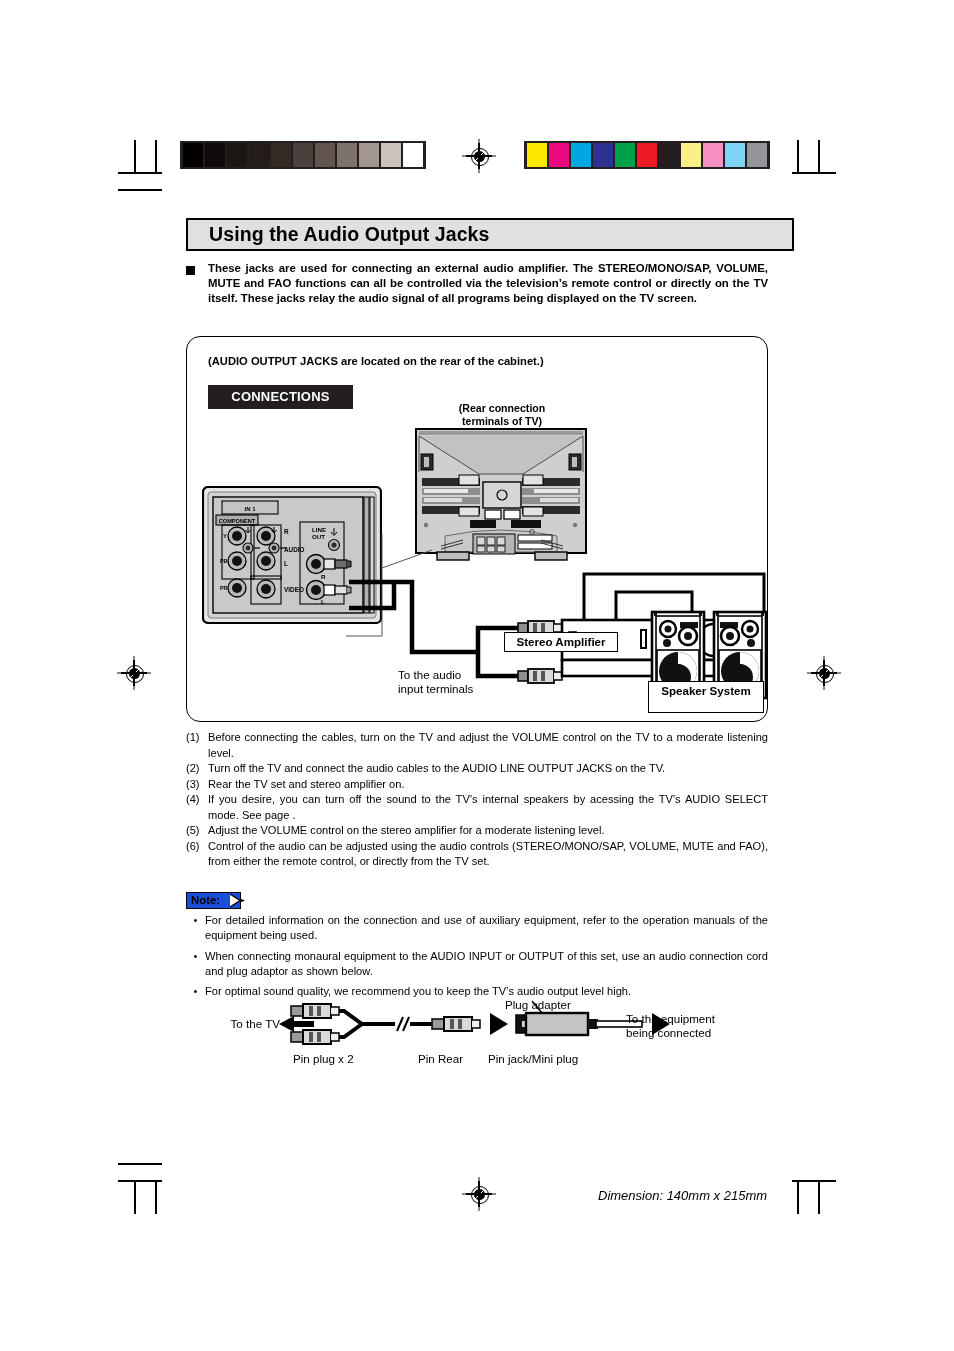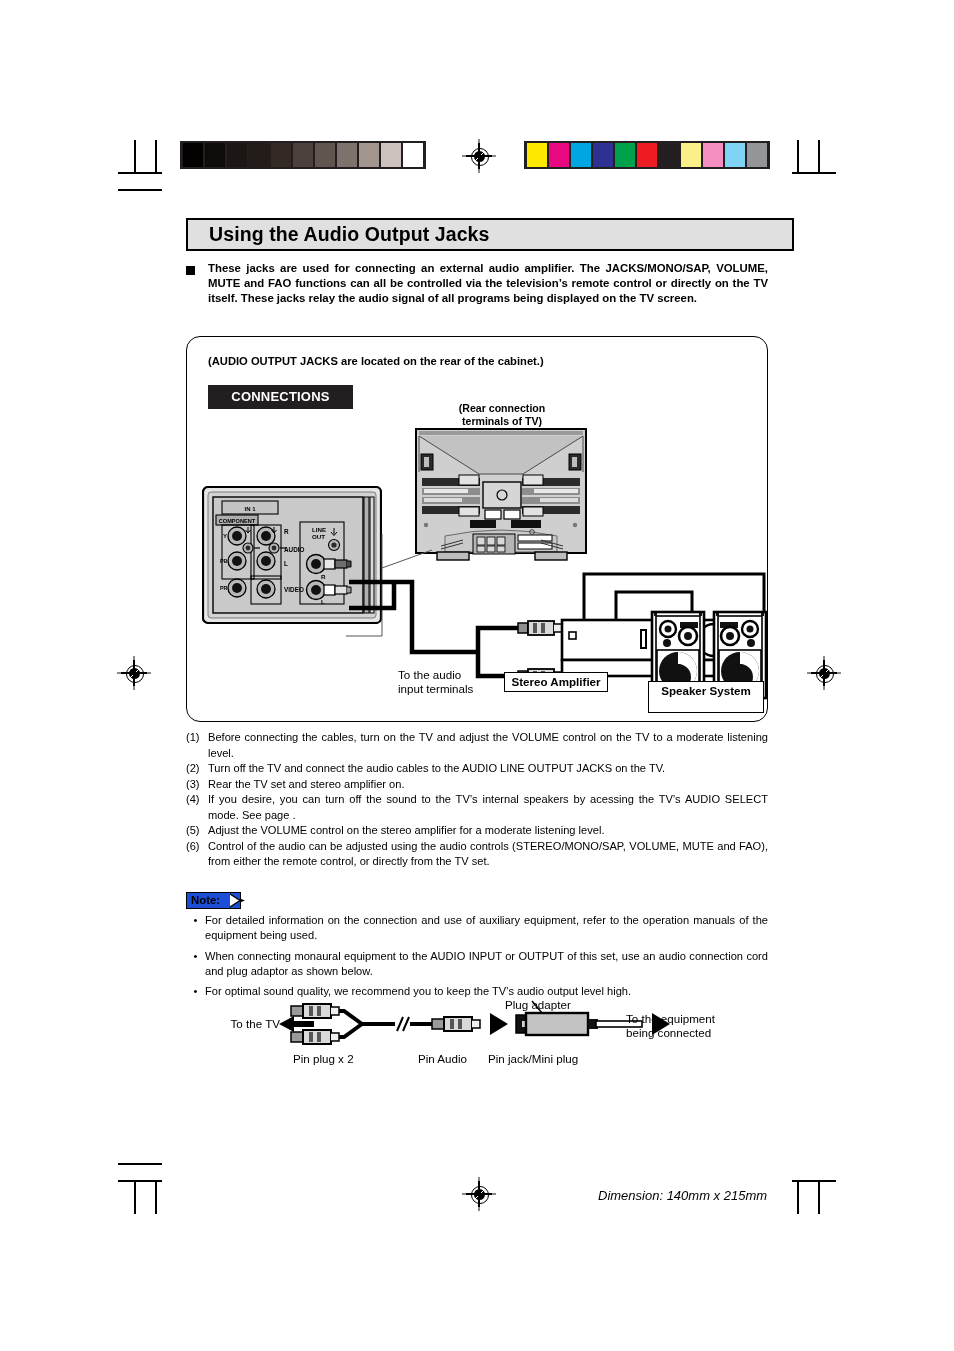--- a/index.html
+++ b/index.html
@@ -49,21 +49,21 @@
   #tv-rear{left:415px;top:428px;width:172px;height:134px;}
 
   
   #jack-panel{left:202px;top:486px;width:180px;height:138px;}
 
   
   #cables{left:186px;top:336px;width:582px;height:386px;pointer-events:none;}
 
   
   .tag{position:absolute;border:1.6px solid #000;background:#fff;font-weight:bold;box-sizing:border-box;}
-  #amp-tag{left:504px;top:672px;width:104px;height:20px;}
+  #amp-tag{left:504px;top:632px;width:114px;height:20px;}
   #amp-tag span{display:block;text-align:center;line-height:18px;font-size:11.6px;}
   #spk-tag{left:648px;top:681px;width:116px;height:32px;}
   #spk-tag span{display:block;text-align:center;line-height:18px;font-size:11.6px;}
   #audio-in-label{left:398px;top:668px;width:110px;font-size:11.6px;line-height:14px;}
 
   
   #steps{left:186px;top:730px;width:582px;font-size:11.1px;line-height:15.5px;}
   #steps .row{display:flex;margin-bottom:0px;}
   #steps .num{width:22px;flex:0 0 22px;}
   #steps .txt{flex:1;text-align:justify;}
@@ -176,21 +176,21 @@
     <i style="background: rgb(127, 212, 245);"></i>
     <i style="background: rgb(147, 149, 152);"></i>
   </div>
 
 <div class="abs" id="title-bar">
   <span>Using the Audio Output Jacks</span>
 </div>
 
 <div class="abs" id="intro">
   <div class="bullet"></div>
-  <p>These jacks are used for connecting an external audio amplifier. The JACKS/MONO/SAP, VOLUME, MUTE and FAO functions can all be controlled via the television’s remote control or directly on the TV itself. These jacks relay the audio signal of all programs being displayed on the TV screen.</p>
+  <p>These jacks are used for connecting an external audio amplifier. The STEREO/MONO/SAP, VOLUME, MUTE and FAO functions can all be controlled via the television’s remote control or directly on the TV itself. These jacks relay the audio signal of all programs being displayed on the TV screen.</p>
 </div>
 
 <div class="abs" id="diagram-frame"></div>
 
 <div class="abs" id="jacks-note">(AUDIO OUTPUT JACKS are located on the rear of the cabinet.)</div>
 
 <div class="abs" id="connections-chip">
   <span>CONNECTIONS</span>
 </div>
 
@@ -545,20 +545,20 @@
     <rect x="410" y="26" width="46" height="6" fill="#fff" stroke="#000" stroke-width="1.6"></rect>
   </g>
 
   <line x1="356" y1="18" x2="346" y2="6" stroke="#000" stroke-width="1.4"></line>
 
   <path d="M466 23 L466 18 L484 29 L466 40 L466 35 Z" fill="#000"></path>
 </svg>
 <div class="adp-label" id="lbl-to-tv">To the TV</div>
 <div class="adp-label" id="lbl-plug-adapter">Plug adapter</div>
 <div class="adp-label" id="lbl-pin-plug-x2">Pin plug x 2</div>
-<div class="adp-label" id="lbl-pin-plug">Pin Audio</div>
+<div class="adp-label" id="lbl-pin-plug">Pin Rear</div>
 <div class="adp-label" id="lbl-pin-jack">Pin jack/Mini plug</div>
 <div class="adp-label" id="lbl-to-equip">
   <div>To the equipment</div>
   <div>being connected</div>
 </div>
 
 <div class="abs" id="footer">Dimension: 140mm x 215mm</div>
 
 </body></html>

